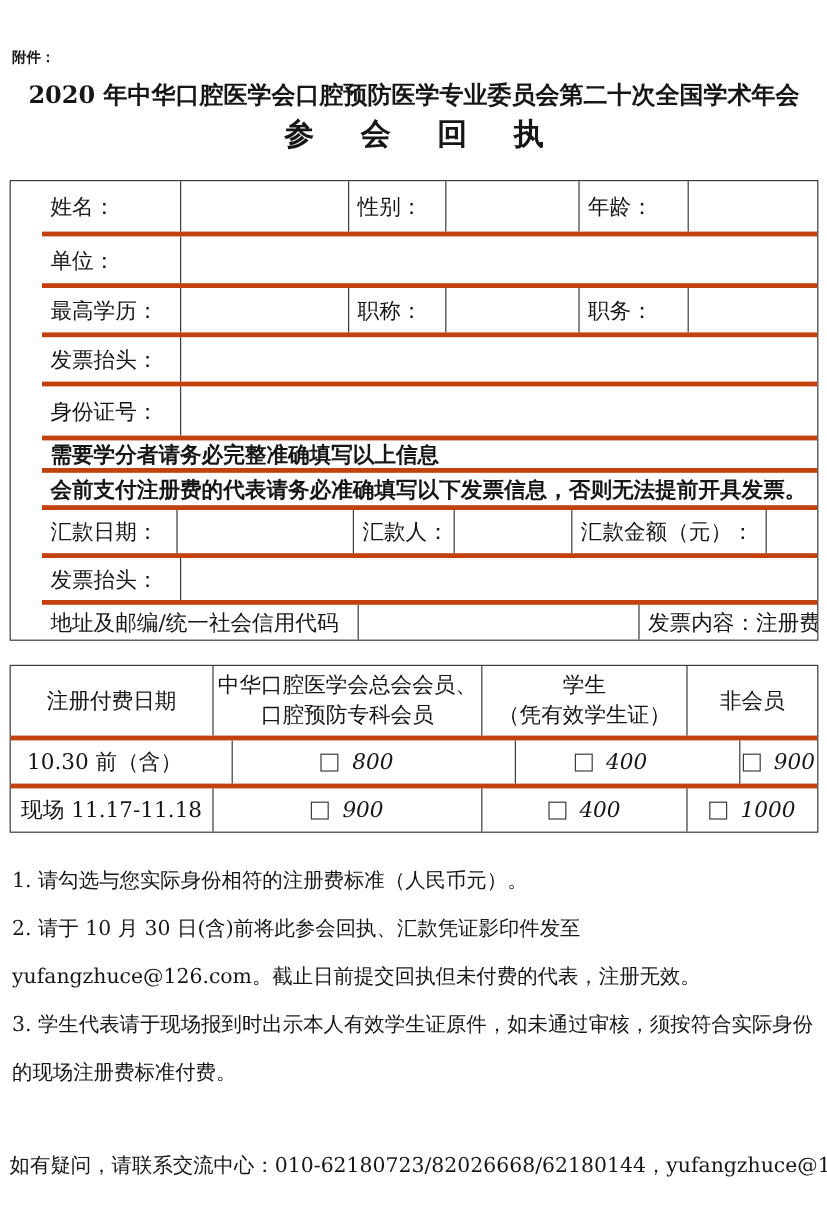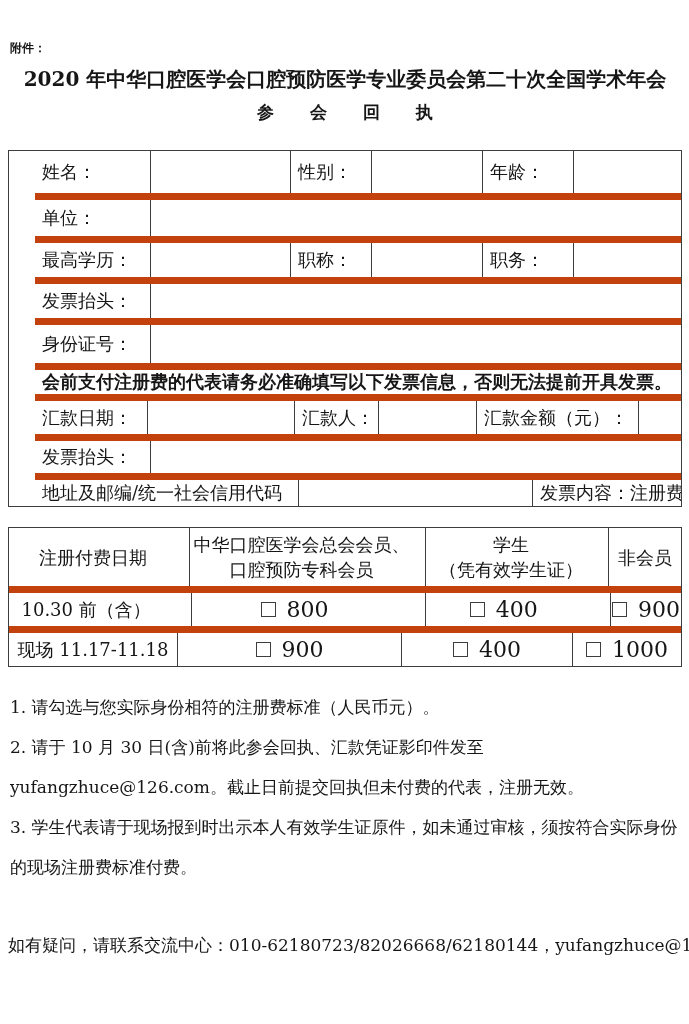--- a/index.html
+++ b/index.html
@@ -6,40 +6,40 @@
   body{
     width:689px;height:1024px;
     font-family:"DejaVu Serif","Liberation Serif",serif;
     color:#161616;
     position:relative;
     overflow:hidden;
   }
   .page{padding:40px 7px 0 8px;box-sizing:border-box;}
   .attachment{font-size:12px;font-weight:bold;margin:0 0 8px 2px;}
   .title{font-size:20px;font-weight:bold;text-align:center;line-height:28px;margin:0;}
-  .subtitle{font-size:17px;font-weight:bold;text-align:center;letter-spacing:15px;margin:4px 0 0 15px;line-height:30px;}
+  .subtitle{font-size:25px;font-weight:bold;text-align:center;letter-spacing:15px;margin:4px 0 0 15px;line-height:30px;}
 
   
   .tbl{border:1px solid #3d3d3d;width:674px;box-sizing:border-box;background:#fff;}
   .tr{display:flex;box-sizing:border-box;}
-  .tr + .tr{border-top:7px solid #c2410c;}
+  .tr + .tr{border-top:4px solid #c2410c;}
   .td{box-sizing:border-box;display:flex;align-items:center;padding:0 7px;font-size:18px;overflow:hidden;white-space:nowrap;}
   .td + .td{border-left:1px solid #3d3d3d;}
   .td.grow{flex:1 1 auto;}
   .td.bold{font-weight:bold;}
 
   .form-tbl{margin-top:23px;padding-left:26px;}
 
   .fee-tbl{margin-top:20px;}
   .fee-tbl .td{justify-content:center;text-align:center;padding:0 4px;}
   .fee-head .td{flex-direction:column;justify-content:center;line-height:25px;}
 
   .cbwrap{display:flex;align-items:center;justify-content:center;gap:11px;}
   .cb{display:inline-block;width:13px;height:13px;border:1px solid #3d3d3d;background:#fff;flex:0 0 auto;}
-  .amount{font-size:22px;}
+  .amount{font-size:18px;font-style:italic;}
 
   .notes{margin:20px 0 0 2px;}
   .note{font-size:17px;line-height:40px;margin:0;}
   .footer{font-size:17px;margin:46px 0 0 0;line-height:24px;white-space:nowrap;}
 </style>
 </head>
 <body>
 
 <div class="page">
 
@@ -76,20 +76,23 @@
     <div class="tr" style="height:41px;">
       <div class="td" style="width:115px;">发票抬头：</div>
       <div class="td grow"></div>
     </div>
 
     <div class="tr" style="height:45px;">
       <div class="td" style="width:115px;">身份证号：</div>
       <div class="td grow"></div>
     </div>
 
+    <div class="tr" style="height:27px;">
+      <div class="td bold grow">需要学分者请务必完整准确填写以上信息</div>
+    </div>
 
     <div class="tr" style="height:31px;">
       <div class="td bold grow">会前支付注册费的代表请务必准确填写以下发票信息，否则无法提前开具发票。</div>
     </div>
 
     <div class="tr" style="height:40px;">
       <div class="td" style="width:112px;">汇款日期：</div>
       <div class="td" style="width:147px;"></div>
       <div class="td" style="width:84px;">汇款人：</div>
       <div class="td" style="width:98px;"></div>
@@ -105,21 +108,21 @@
     <div class="tr" style="height:33px;">
       <div class="td" style="width:282px;">地址及邮编/统一社会信用代码</div>
       <div class="td" style="width:250px;"></div>
       <div class="td grow">发票内容：注册费</div>
     </div>
 
   </div>
 
   <div class="tbl fee-tbl">
 
-    <div class="tr fee-head" style="height:58px;gap:12px;">
+    <div class="tr fee-head" style="height:58px;">
       <div class="td" style="width:168px;">注册付费日期</div>
       <div class="td" style="width:224px;">
         <span>中华口腔医学会总会会员、</span>
         <span>口腔预防专科会员</span>
       </div>
       <div class="td" style="width:171px;">
         <span>学生</span>
         <span>（凭有效学生证）</span>
       </div>
       <div class="td grow">非会员</div>

